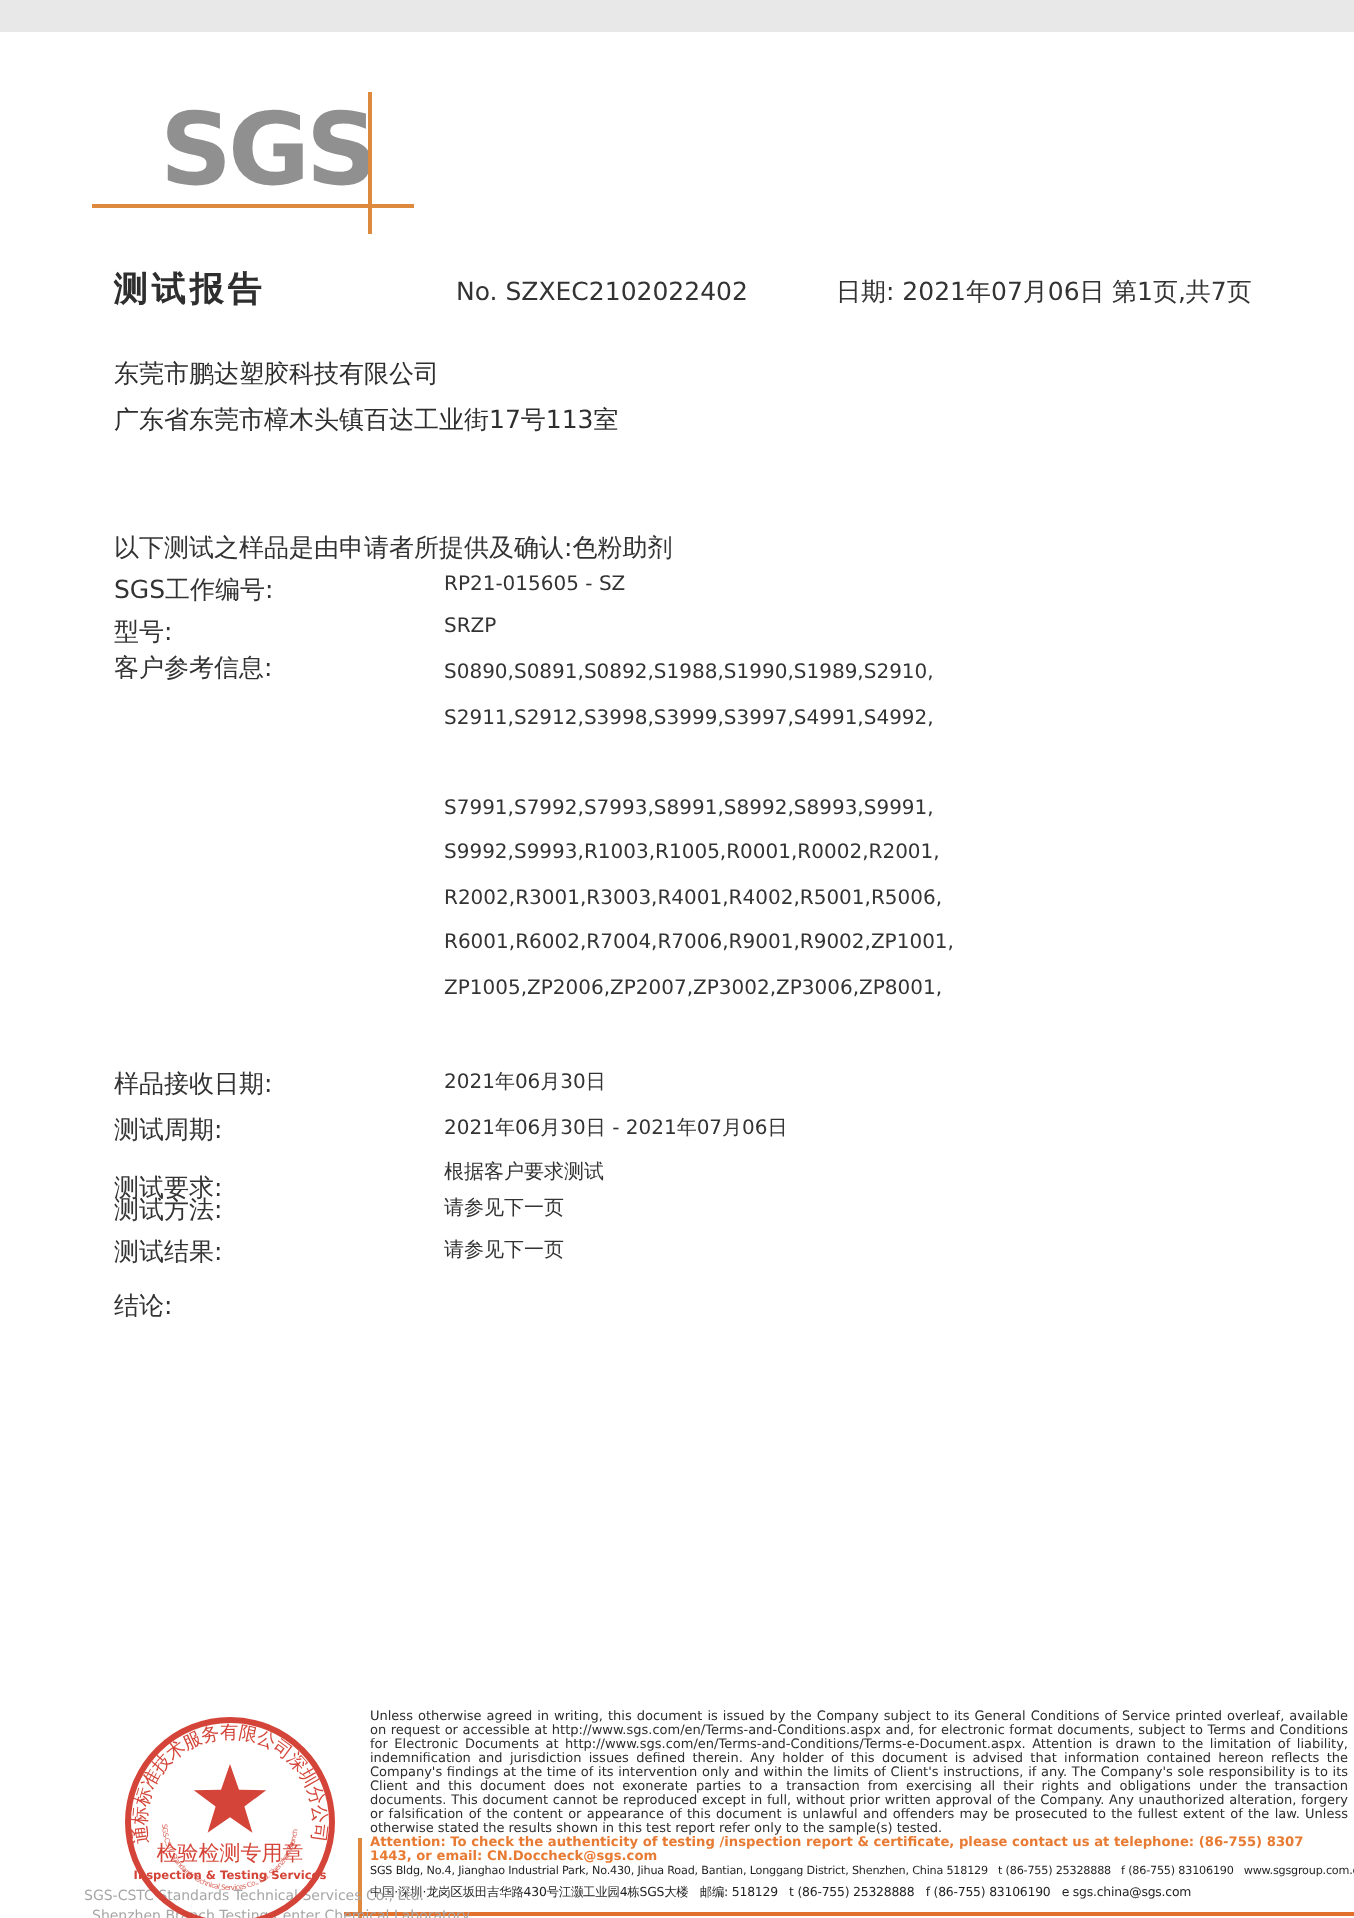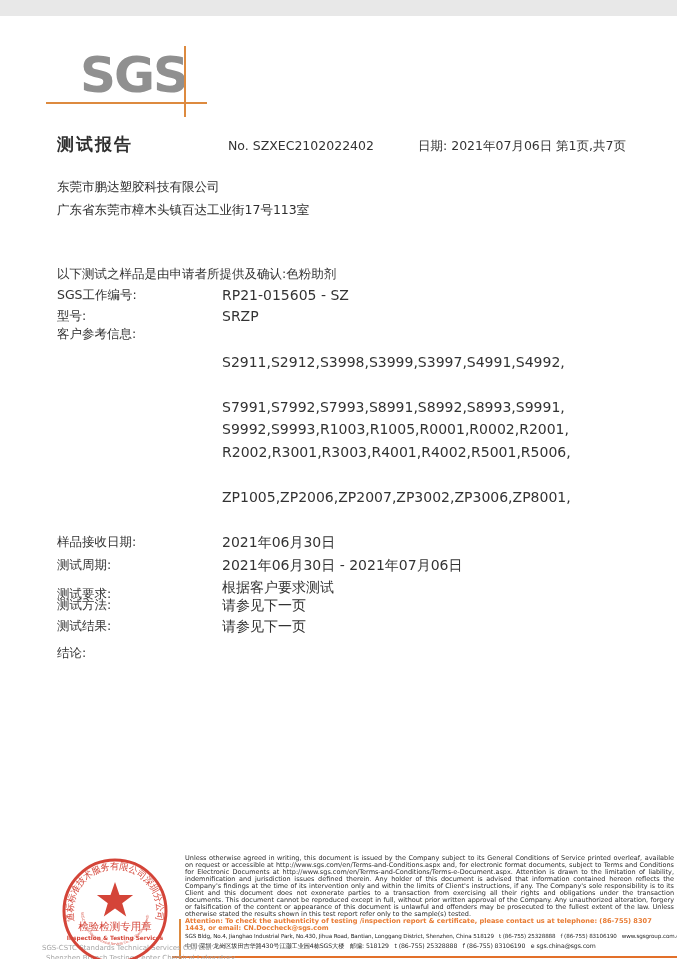--- a/index.html
+++ b/index.html
@@ -23,21 +23,21 @@
   .report-no   { left:228px; top:122px; font-size:12.5px; }
   .report-date { left:418px; top:122px; font-size:12.5px; }
   .report-page { left:556px; top:122px; font-size:12.5px; }
 
   .company   { left:57px; top:163px; font-size:12.5px; color:#2e2e2e; }
   .address   { left:57px; top:186px; font-size:12.5px; color:#2e2e2e; }
 
   .intro { left:57px; top:250px; font-size:12.5px; }
 
   .lbl { position:absolute; left:57px;  font-size:12.5px; white-space:nowrap; }
-  .val { position:absolute; left:222px; font-size:14px; white-space:nowrap; }
+  .val { position:absolute; left:222px; font-size:10px; white-space:nowrap; }
 
   .conclusion-par {
     left:222px; top:629px; width:450px;
     font-size:12.3px; line-height:15.4px; white-space:normal;
   }
 
   
   .legal {
     left:185px; top:839px; width:489px;
     font-size:6.5px; line-height:7.05px; text-align:justify; color:#2d2d2d;
@@ -75,24 +75,26 @@
 
   <div class="abs intro">以下测试之样品是由申请者所提供及确认:色粉助剂</div>
 
   <span class="lbl" style="top:271px">SGS工作编号:</span>
   <span class="val" style="top:271px">RP21-015605 - SZ</span>
 
   <span class="lbl" style="top:292px">型号:</span>
   <span class="val" style="top:292px">SRZP</span>
 
   <span class="lbl" style="top:310px">客户参考信息:</span>
+  <span class="val" style="top:315px">S0890,S0891,S0892,S1988,S1990,S1989,S2910,</span>
   <span class="val" style="top:338px">S2911,S2912,S3998,S3999,S3997,S4991,S4992,</span>
   <span class="val" style="top:383px">S7991,S7992,S7993,S8991,S8992,S8993,S9991,</span>
   <span class="val" style="top:405px">S9992,S9993,R1003,R1005,R0001,R0002,R2001,</span>
   <span class="val" style="top:428px">R2002,R3001,R3003,R4001,R4002,R5001,R5006,</span>
+  <span class="val" style="top:450px">R6001,R6002,R7004,R7006,R9001,R9002,ZP1001,</span>
   <span class="val" style="top:473px">ZP1005,ZP2006,ZP2007,ZP3002,ZP3006,ZP8001,</span>
 
   <span class="lbl" style="top:518px">样品接收日期:</span>
   <span class="val" style="top:518px">2021年06月30日</span>
 
   <span class="lbl" style="top:541px">测试周期:</span>
   <span class="val" style="top:541px">2021年06月30日 - 2021年07月06日</span>
 
   <span class="lbl" style="top:570px">测试要求:</span>
   <span class="val" style="top:563px">根据客户要求测试</span>

